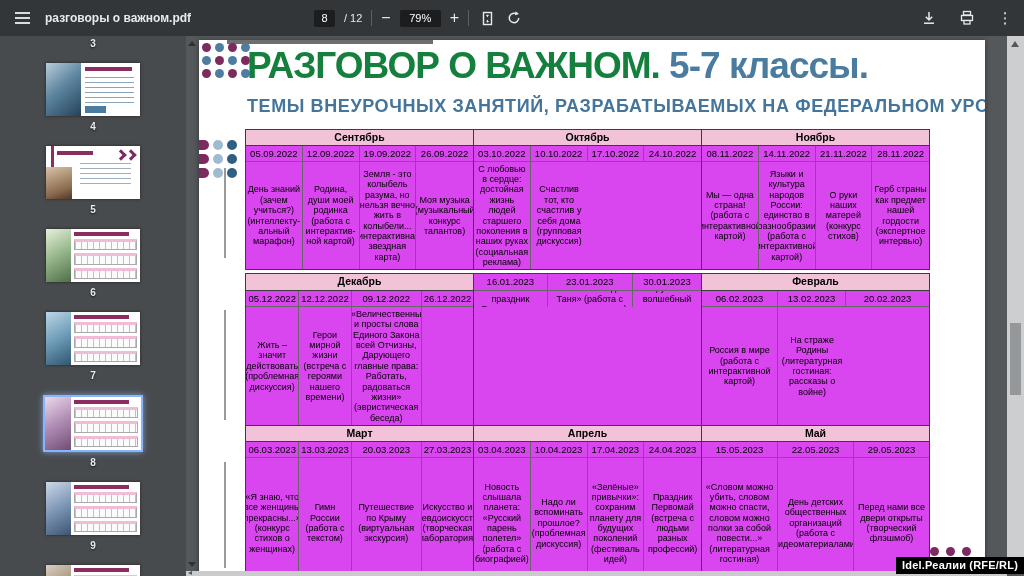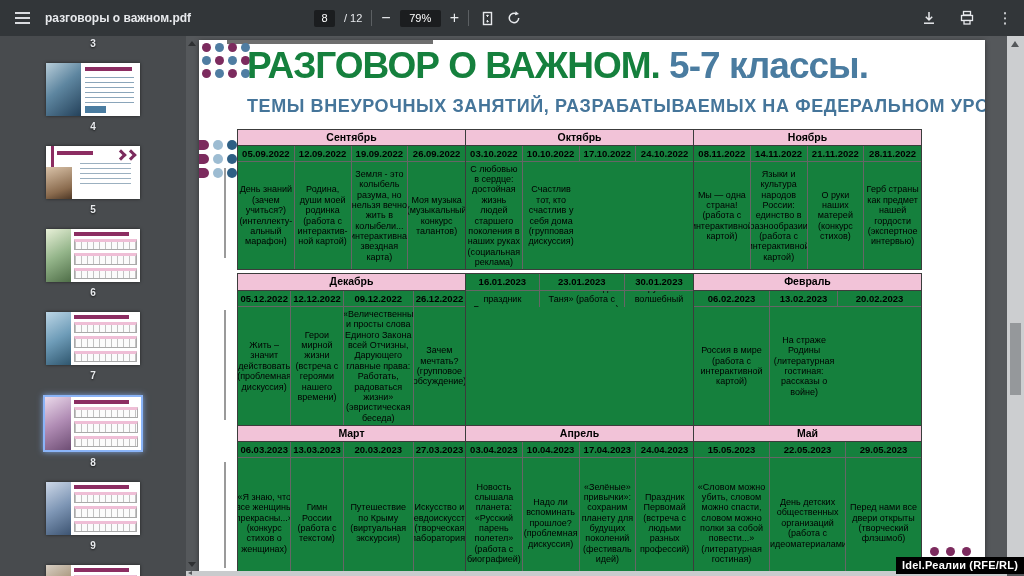--- a/index.html
+++ b/index.html
@@ -59,37 +59,37 @@
   .dot.half{width:6px;border-radius:0 10px 10px 0}
   .title-wrap{position:absolute;left:48px;top:5px;white-space:nowrap;font-weight:bold;font-size:37px;letter-spacing:-1px}
   .title-purple{color:#15803d}
   .title-blue{color:#4a7ca0}
   .subtitle{position:absolute;left:48px;top:56px;font-weight:bold;font-size:18px;letter-spacing:.6px;color:#45759a;white-space:nowrap}
   .vline{position:absolute;left:25px;width:2px;background:#9a9a9a}
   .vl1{top:128px;height:90px}.vl2{top:270px;height:110px}.vl3{top:422px;height:106px}
 
   
   #tables{position:absolute;left:38px;top:0;width:732px}
-  .tblock{position:absolute;left:0;width:685px;display:flex;border:1px solid #3c3c3c;background:#15803d}
+  .tblock{position:absolute;left:8px;width:685px;display:flex;border:1px solid #3c3c3c;background:#d946ef}
   .t0{top:89px}.t1{top:233px}.t2{top:385px}
   .mblock{flex:1;display:grid;border-right:1px solid #3c3c3c}
   .mblock:last-child{border-right:none}
   .t0 .mblock{grid-template-rows:16px 16px 107px}
   .t1 .mblock{grid-template-rows:17px 16px 118px}
   .t2 .mblock{grid-template-rows:16px 16px 130px}
   .cols4{grid-template-columns:repeat(4,1fr)}
   .cols3{grid-template-columns:repeat(3,1fr)}
   .t1 .mblock:nth-child(1){grid-template-columns:23.5% 23% 31% 22.5%}
   .t1 .mblock:nth-child(2){grid-template-columns:32.5% 37.5% 30%}
   .t1 .mblock:nth-child(3){grid-template-columns:33.5% 30% 36.5%}
   .t2 .mblock:nth-child(1){grid-template-columns:23.5% 23% 31% 22.5%}
   .t2 .mblock:nth-child(3){grid-template-columns:33.5% 33.5% 33%}
   .mname{grid-column:1/-1;background:#f2c3d8;border-bottom:1px solid #3c3c3c;
     font-weight:bold;font-size:10.5px;text-align:center;line-height:15px;color:#000}
-  .dcell{border-right:1px solid #666;border-bottom:1px solid #666;font-weight:bold;font-size:9.5px;
+  .dcell{border-right:1px solid #666;border-bottom:1px solid #666;font-weight:normal;font-size:9.5px;
     text-align:center;line-height:15px;color:#000;overflow:hidden;white-space:nowrap}
   .tcell{border-right:1px solid #666;font-size:9px;line-height:1.15;text-align:center;color:#000;
     display:flex;align-items:center;justify-content:center;padding:2px 1px;overflow:hidden}
   .mblock .dcell:nth-last-child(n):nth-child(4n+1).no,
   .dcell.last,.tcell.last{border-right:none}
 
   
   #vscroll{position:absolute;right:0;top:36px;bottom:5px;width:17px;background:#ccced0;z-index:30}
   .varr{position:absolute;left:4px;width:0;height:0;border-left:4px solid transparent;border-right:4px solid transparent}
   .varr.up{top:5px;border-bottom:6px solid #55585b}
@@ -289,21 +289,20 @@
         <div class="tblock t1">
           <div class="mblock cols4">
             <div class="mname">Декабрь</div>
             <div class="dcell">05.12.2022</div>
             <div class="dcell">12.12.2022</div>
             <div class="dcell">09.12.2022</div>
             <div class="dcell last">26.12.2022</div>
             <div class="tcell">Жить – значит действовать (проблемная дискуссия)</div>
             <div class="tcell">Герои мирной жизни (встреча с героями нашего времени)</div>
             <div class="tcell">«Величественны и просты слова Единого Закона всей Отчизны, Дарующего главные права: Работать, радоваться жизни» (эвристическая беседа)</div>
-            <div class="tcell last">Зачем мечтать? (групповое обсуждение)</div>
           </div>
           <div class="mblock cols3">
             <div class="dcell">16.01.2023</div>
             <div class="dcell">23.01.2023</div>
             <div class="dcell last">30.01.2023</div>
             <div class="tcell">«Дарит искры волшебства светлый праздник Рождества...» (музыкальная гостиная)</div>
             <div class="tcell">«...осталась одна Таня» (работа с дневником героя)</div>
             <div class="tcell last">К.С. Станиславский и погружение в волшебный мир театра (чтение по ролям)</div>
           </div>
           <div class="mblock cols3">

